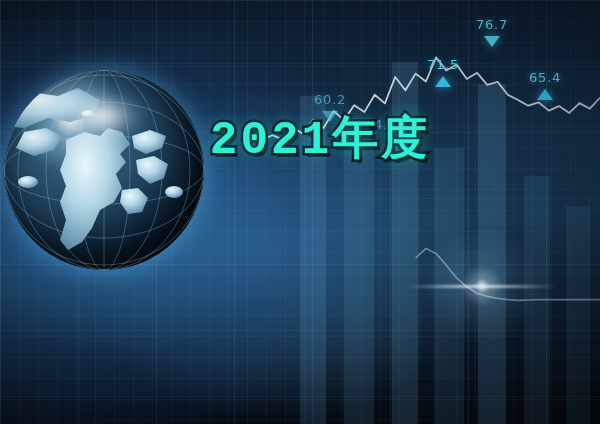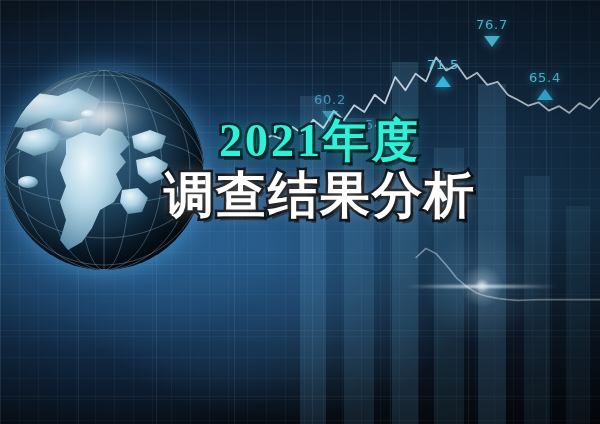--- a/index.html
+++ b/index.html
@@ -64,21 +64,21 @@
   .flare{position:absolute;left:482px;top:286px;width:150px;height:150px;margin:-75px 0 0 -75px;
     background:radial-gradient(circle, rgba(255,255,255,.92) 0%, rgba(190,225,255,.42) 7%, rgba(110,175,235,.16) 20%, rgba(0,0,0,0) 55%);
     mix-blend-mode:screen;}
   .flare::after{content:"";position:absolute;left:0;top:50%;width:100%;height:3px;margin-top:-1.5px;
     background:linear-gradient(to right, rgba(255,255,255,0) 0%, rgba(220,240,255,.95) 50%, rgba(255,255,255,0) 100%);
     filter:blur(1.2px);}
 
   
   #title{position:absolute;left:0;right:0;top:118px;text-align:center;z-index:9;}
   .tl{font-weight:700;line-height:1;white-space:nowrap;
-      font-family:Liberation Serif, serif;padding-left:40px;}
+      font-family:Liberation Mono, monospace;padding-left:40px;}
   .tl1{font-size:46px;letter-spacing:3px;color:#2ff0d8;
       -webkit-text-stroke:5px #04131b;paint-order:stroke fill;
       text-shadow:0 0 16px rgba(40,230,215,.55), 3px 4px 0 rgba(0,0,0,.55);}
   .tl2{font-size:50px;letter-spacing:2px;color:#ffffff;margin-top:12px;
       -webkit-text-stroke:5px #05090f;paint-order:stroke fill;
       text-shadow:0 0 14px rgba(255,255,255,.35), 3px 4px 0 rgba(0,0,0,.5);}
   .tl3{font-size:50px;letter-spacing:2px;color:#ffffff;margin-top:6px;
       -webkit-text-stroke:5px #05090f;paint-order:stroke fill;
       text-shadow:0 0 14px rgba(255,255,255,.35), 3px 4px 0 rgba(0,0,0,.5);}
 </style>
@@ -228,16 +228,15 @@
       </svg>
       <div class="glint"></div>
     </div>
   </div>
 
   <div class="flare"></div>
   <div class="vig"></div>
 
   <div id="title">
     <div class="tl tl1">2021年度</div>
-    <div class="tl tl3">调查结果分析</div>
   </div>
 
 </div>
 
 </body></html>

